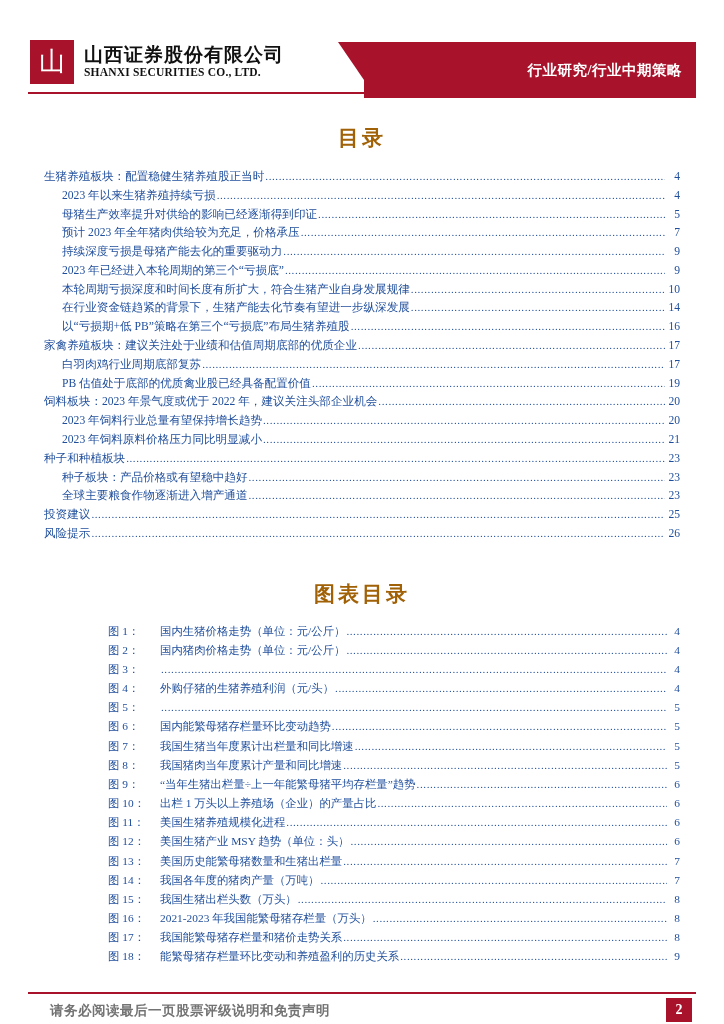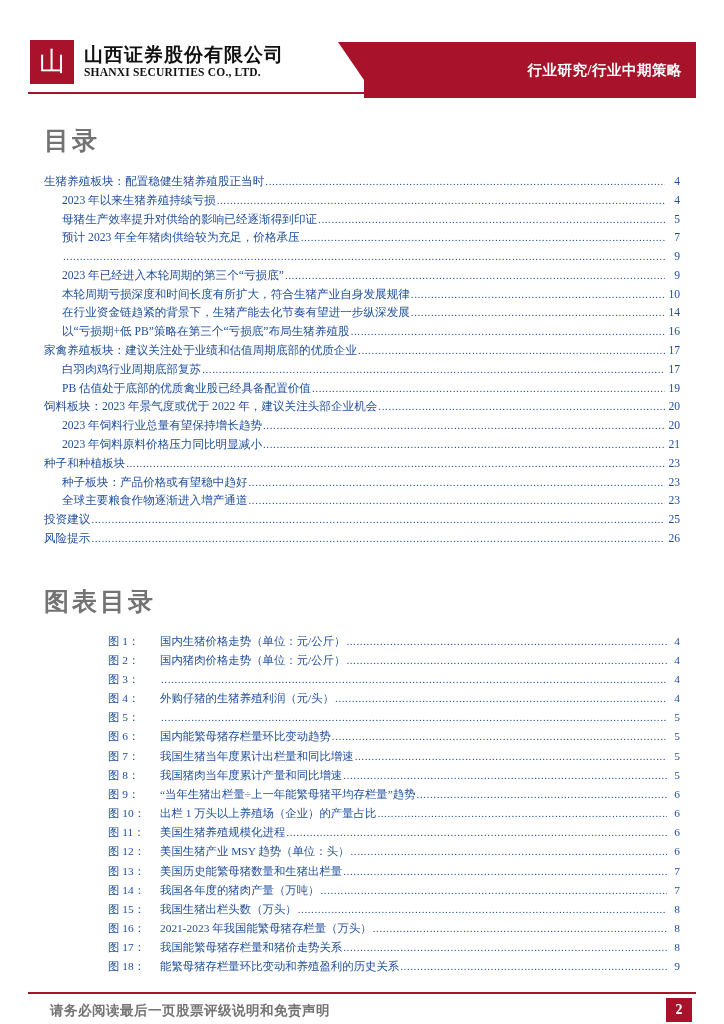--- a/index.html
+++ b/index.html
@@ -113,26 +113,26 @@
     height: 2px;
     background: #a8122a;
   }
 
   
   .content {
     margin: 0 44px;
     padding-top: 14px;
   }
   .toc-title {
-    text-align: left;
-    font-size: 25px;
+    text-align: center;
+    font-size: 21px;
     font-weight: bold;
     letter-spacing: 3px;
     margin: 10px 0 16px 0;
-    color: #737373;
+    color: #a16207;
   }
   .toc-title.second {
     margin-top: 36px;
     margin-bottom: 14px;
   }
 
   .toc-list {
     margin: 0;
     padding: 0;
     list-style: none;
@@ -284,20 +284,21 @@
           <span class="label">母猪生产效率提升对供给的影响已经逐渐得到印证</span>
           <span class="dots">........................................................................................................................................................................................................</span>
           <span class="page-num">5</span>
         </li>
         <li class="toc-item lvl-2">
           <span class="label">预计 2023 年全年猪肉供给较为充足，价格承压</span>
           <span class="dots">........................................................................................................................................................................................................</span>
           <span class="page-num">7</span>
         </li>
         <li class="toc-item lvl-2">
+          <span class="label">持续深度亏损是母猪产能去化的重要驱动力</span>
           <span class="dots">........................................................................................................................................................................................................</span>
           <span class="page-num">9</span>
         </li>
         <li class="toc-item lvl-2">
           <span class="label">2023 年已经进入本轮周期的第三个“亏损底”</span>
           <span class="dots">........................................................................................................................................................................................................</span>
           <span class="page-num">9</span>
         </li>
         <li class="toc-item lvl-2">
           <span class="label">本轮周期亏损深度和时间长度有所扩大，符合生猪产业自身发展规律</span>

